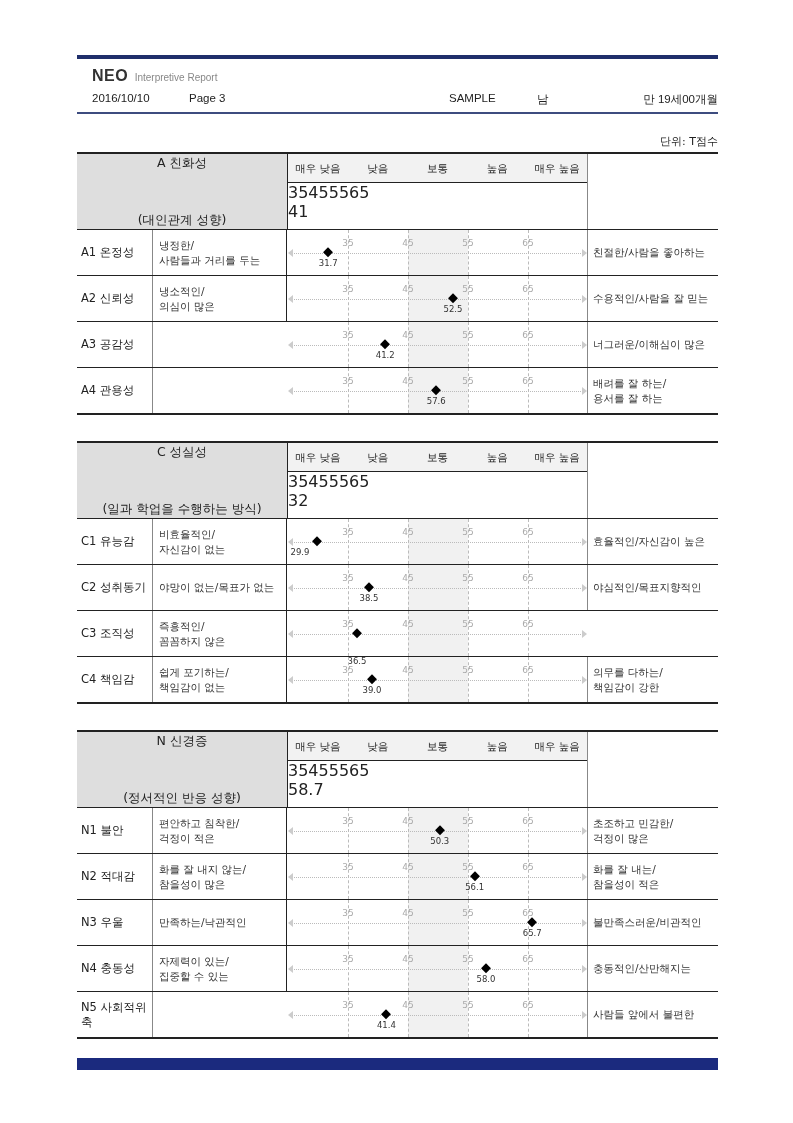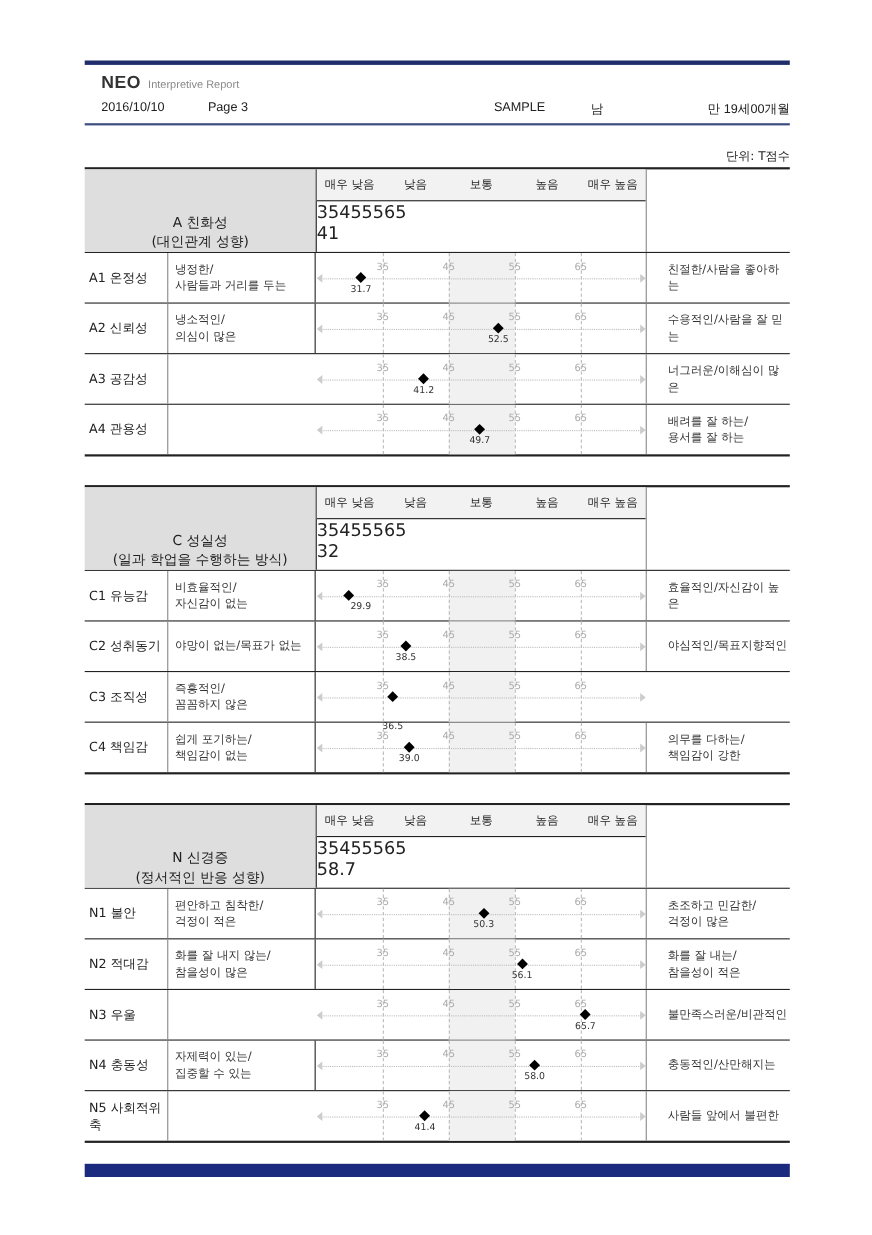--- a/index.html
+++ b/index.html
@@ -9,37 +9,37 @@
   .brand { position: absolute; left: 92px; top: 67px; font-family: "Liberation Sans", sans-serif; }
   .brand .neo { font-size: 16px; font-weight: bold; color: #333; letter-spacing: 0.5px; }
   .brand .sub { font-size: 10px; color: #888; margin-left: 2px; }
   .meta { position: absolute; top: 92px; font-size: 11.5px; color: #222; font-family: "Liberation Sans", sans-serif; }
   .hdr-line { position: absolute; left: 77px; top: 112px; width: 641px; height: 2px; background: #3d4c7f; }
   .unit { position: absolute; right: 75px; top: 134px; font-size: 11px; color: #222; }
 
   .section { position: absolute; left: 77px; width: 641px; border-top: 2px solid #222; border-bottom: 2px solid #222; }
   .sec-head { position: relative; height: 75px; border-bottom: 1px solid #222; }
   .sec-title { position: absolute; left: 0; top: 0; width: 210px; height: 75px; background: #dedede;
-               display: flex; flex-direction: column; align-items: center; justify-content: flex-end;
+               display: flex; flex-direction: column; align-items: center; justify-content: space-between;
                font-size: 12.5px; line-height: 18px; text-align: center; border-right: 1px solid #222; }
   .scale-labels { position: absolute; left: 211px; top: 0; width: 299px; height: 28px; background: #f2f2f2;
                   border-bottom: 1px solid #222; display: flex; }
   .scale-labels span { flex: 1; text-align: center; font-size: 10.5px; line-height: 28px; color: #222; }
   .head-right { position: absolute; left: 510px; top: 0; width: 131px; height: 75px; border-left: 1px solid #888; }
   .head-chart { position: absolute; left: 211px; top: 29px; width: 299px; height: 46px; }
 
   .row { position: relative; height: 45px; border-bottom: 1px solid #222; }
   .row:last-child { border-bottom: none; }
   .row .code { position: absolute; left: 0; top: 0; width: 76px; height: 100%; display: flex; align-items: center;
                padding-left: 4px; box-sizing: border-box; font-size: 11.5px; border-right: 1px solid #888; }
   .row .low { position: absolute; left: 77px; top: 0; width: 133px; height: 100%; display: flex; align-items: center;
               padding-left: 5px; box-sizing: border-box; font-size: 10.5px; line-height: 15px; color: #333; border-right: 1px solid #222; white-space: pre-line; }
   .row .chart { position: absolute; left: 211px; top: 0; width: 299px; height: 100%; }
   .row .high { position: absolute; left: 510px; top: 0; width: 131px; height: 100%; display: flex; align-items: center;
-               padding-left: 19px; box-sizing: border-box; font-size: 10.5px; line-height: 15px; color: #333; border-left: 1px solid #888; white-space: pre-line; }
+               padding-left: 5px; box-sizing: border-box; font-size: 10.5px; line-height: 15px; color: #333; border-left: 1px solid #888; white-space: pre-line; }
 
   .chart .band { position: absolute; left: 120px; width: 60px; top: 0; bottom: 0; background: #f1f1f1; }
   .chart .vline { position: absolute; top: 0; bottom: 0; width: 0; border-left: 1px dashed #bbb; }
   .chart .axis { position: absolute; left: 4px; right: 4px; top: 50%; height: 0; border-top: 1px dotted #bbb; }
   .chart .arrow-l { position: absolute; left: 0; top: 50%; margin-top: -4px; width: 0; height: 0;
                     border-top: 4px solid transparent; border-bottom: 4px solid transparent; border-right: 5px solid #ccc; }
   .chart .arrow-r { position: absolute; right: 0; top: 50%; margin-top: -4px; width: 0; height: 0;
                     border-top: 4px solid transparent; border-bottom: 4px solid transparent; border-left: 5px solid #ccc; }
   .chart .tick { position: absolute; top: calc(50% - 15px); font-size: 9px; color: #aaa; transform: translateX(-50%); }
   .chart .marker { position: absolute; top: 50%; width: 7px; height: 7px; background: #000; transform: translate(-50%, -60%) rotate(45deg); }
@@ -152,21 +152,21 @@
         <div class="vline" style="left:180px"></div>
         <div class="vline" style="left:240px"></div>
         <div class="axis"></div>
         <div class="arrow-l"></div>
         <div class="arrow-r"></div>
         <span class="tick" style="left:60px">35</span>
         <span class="tick" style="left:120px">45</span>
         <span class="tick" style="left:180px">55</span>
         <span class="tick" style="left:240px">65</span>
         <div class="marker" style="left: 148.2px;"></div>
-        <span class="val" style="left: 148.2px;">49.7</span>
+        <span class="val" style="left: 148.2px;">57.6</span>
       </div>
       <div class="high">배려를 잘 하는/
 용서를 잘 하는</div>
     </div>
   </div>
 <div class="section" id="sec1" style="top:441px">
     <div class="sec-head">
       <div class="sec-title">
              <span>C 성실성</span>
              <span>(일과 학업을 수행하는 방식)</span>
@@ -192,21 +192,21 @@
         <div class="vline" style="left:180px"></div>
         <div class="vline" style="left:240px"></div>
         <div class="axis"></div>
         <div class="arrow-l"></div>
         <div class="arrow-r"></div>
         <span class="tick" style="left:60px">35</span>
         <span class="tick" style="left:120px">45</span>
         <span class="tick" style="left:180px">55</span>
         <span class="tick" style="left:240px">65</span>
         <div class="marker" style="left: 29.4px;"></div>
-        <span class="val" style="left: 40px;">29.9</span>
+        <span class="val" style="left: 12px;">29.9</span>
       </div>
       <div class="high">효율적인/자신감이 높은</div>
     </div>
     <div class="row">
       <div class="code">C2 성취동기</div>
       <div class="low">야망이 없는/목표가 없는</div>
       <div class="chart">
         <div class="band"></div>
         <div class="vline" style="left:60px"></div>
         <div class="vline" style="left:120px"></div>
@@ -326,20 +326,21 @@
         <span class="tick" style="left:180px">55</span>
         <span class="tick" style="left:240px">65</span>
         <div class="marker" style="left: 186.6px;"></div>
         <span class="val" style="left: 186.6px;">56.1</span>
       </div>
       <div class="high">화를 잘 내는/
 참을성이 적은</div>
     </div>
     <div class="row">
       <div class="code">N3 우울</div>
+      <div class="low">만족하는/낙관적인</div>
       <div class="chart">
         <div class="band"></div>
         <div class="vline" style="left:60px"></div>
         <div class="vline" style="left:120px"></div>
         <div class="vline" style="left:180px"></div>
         <div class="vline" style="left:240px"></div>
         <div class="axis"></div>
         <div class="arrow-l"></div>
         <div class="arrow-r"></div>
         <span class="tick" style="left:60px">35</span>

